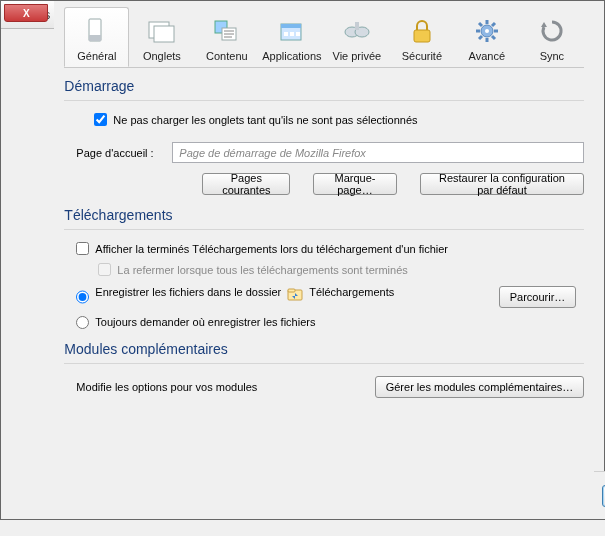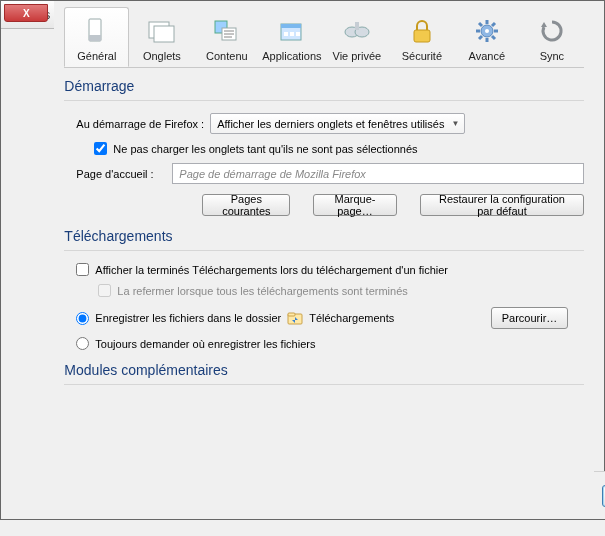--- a/index.html
+++ b/index.html
@@ -17,21 +17,21 @@
 .hr{height:1px;background:#d6d6d6;margin:2px 0 8px 0}
 .row{display:flex;align-items:center;margin:4px 0 4px 12px}
 .row label{margin-right:6px}
 .select{height:21px;border:1px solid #abadb3;background:linear-gradient(#fff,#f2f2f2);padding:0 20px 0 6px;display:flex;align-items:center;position:relative;border-radius:2px}
 .select::after{content:"▼";position:absolute;right:5px;font-size:8px;color:#555}
 .chk{display:flex;align-items:flex-end;margin:4px 0 4px 30px}
 .chk input{margin-right:6px}
 .txtinput{flex:1;height:21px;border:1px solid #abadb3;background:#fff;padding:0 6px;color:#888;font-style:italic;display:flex;align-items:center}
 .btn{height:22px;border:1px solid #8e8f8f;background:linear-gradient(#fefefe,#e4e4e4);border-radius:3px;padding:0 10px;font-size:11px;cursor:pointer;display:inline-flex;align-items:center}
 .btnrow{display:flex;gap:23px;margin:6px 0 6px 138px}
-.radio-row{display:flex;align-items:center;margin:4px 16px 4px 12px}
+.radio-row{display:flex;margin:4px 8px 4px 12px}
 .radio-row input{margin-right:6px}
 .folder-icon{width:16px;height:16px;margin:0 6px;display:inline-block}
 .disabled{color:#8a8a8a}
 .bottom{height:48px;border-top:1px solid #d0d0d0;margin-top:auto;display:flex;align-items:center;justify-content:flex-end;gap:24px;padding:0 8px;background:#f0f0f0}
 .bottom .btn{min-width:72px;justify-content:center}
 .bottom .btn.primary{border:1px solid #3c7fb1;box-shadow:inset 0 0 0 1px #a9d4f2}
 </style>
 </head>
 <body>
 
@@ -131,31 +131,25 @@
               <path d="M13 4 a9 9 0 1 1 -8 5" fill="none" stroke="#8a8f94" stroke-width="3"></path>
               <polygon points="2,9 8,9 5,4" fill="#8a8f94"></polygon>
             </svg>
           </div>
         <span>Sync</span>
       </div>
     </div>
 
     <div class="group-title">Démarrage</div>
     <div class="hr"></div>
-    <div class="row">
-      <label>Au démarrage de Firefox :</label>
-      <div class="select">
-          <span>Afficher les derniers onglets et fenêtres utilisés</span>
-        </div>
-    </div>
     <div class="chk">
       <input type="checkbox" checked="" style="">
       <label>Ne pas charger les onglets tant qu'ils ne sont pas sélectionnés</label>
     </div>
-    <div class="row" style="margin-top:4px">
+    <div class="row" style="margin-top:12px">
       <label style="min-width:90px">Page d'accueil :</label>
       <div class="txtinput">
           <span>Page de démarrage de Mozilla Firefox</span>
         </div>
     </div>
     <div class="btnrow">
       <button class="btn">Pages courantes</button>
       <button class="btn">Marque-page…</button>
       <button class="btn">Restaurer la configuration par défaut</button>
     </div>
@@ -181,20 +175,24 @@
       <span style="flex:1">Téléchargements</span>
       <button class="btn">Parcourir…</button>
     </div>
     <div class="radio-row">
       <input type="radio" name="dl" style="">
       <label>Toujours demander où enregistrer les fichiers</label>
     </div>
 
     <div class="group-title" style="margin-top:8px">Modules complémentaires</div>
     <div class="hr"></div>
+    <div class="row" style="justify-content:space-between">
+      <span>Modifie les options pour vos modules</span>
+      <button class="btn">Gérer les modules complémentaires…</button>
+    </div>
 
   </div>
   <div class="bottom">
     <button class="btn primary">OK</button>
     <button class="btn">Annuler</button>
     <button class="btn">Aide</button>
   </div>
 </div>
 
 </body></html>

